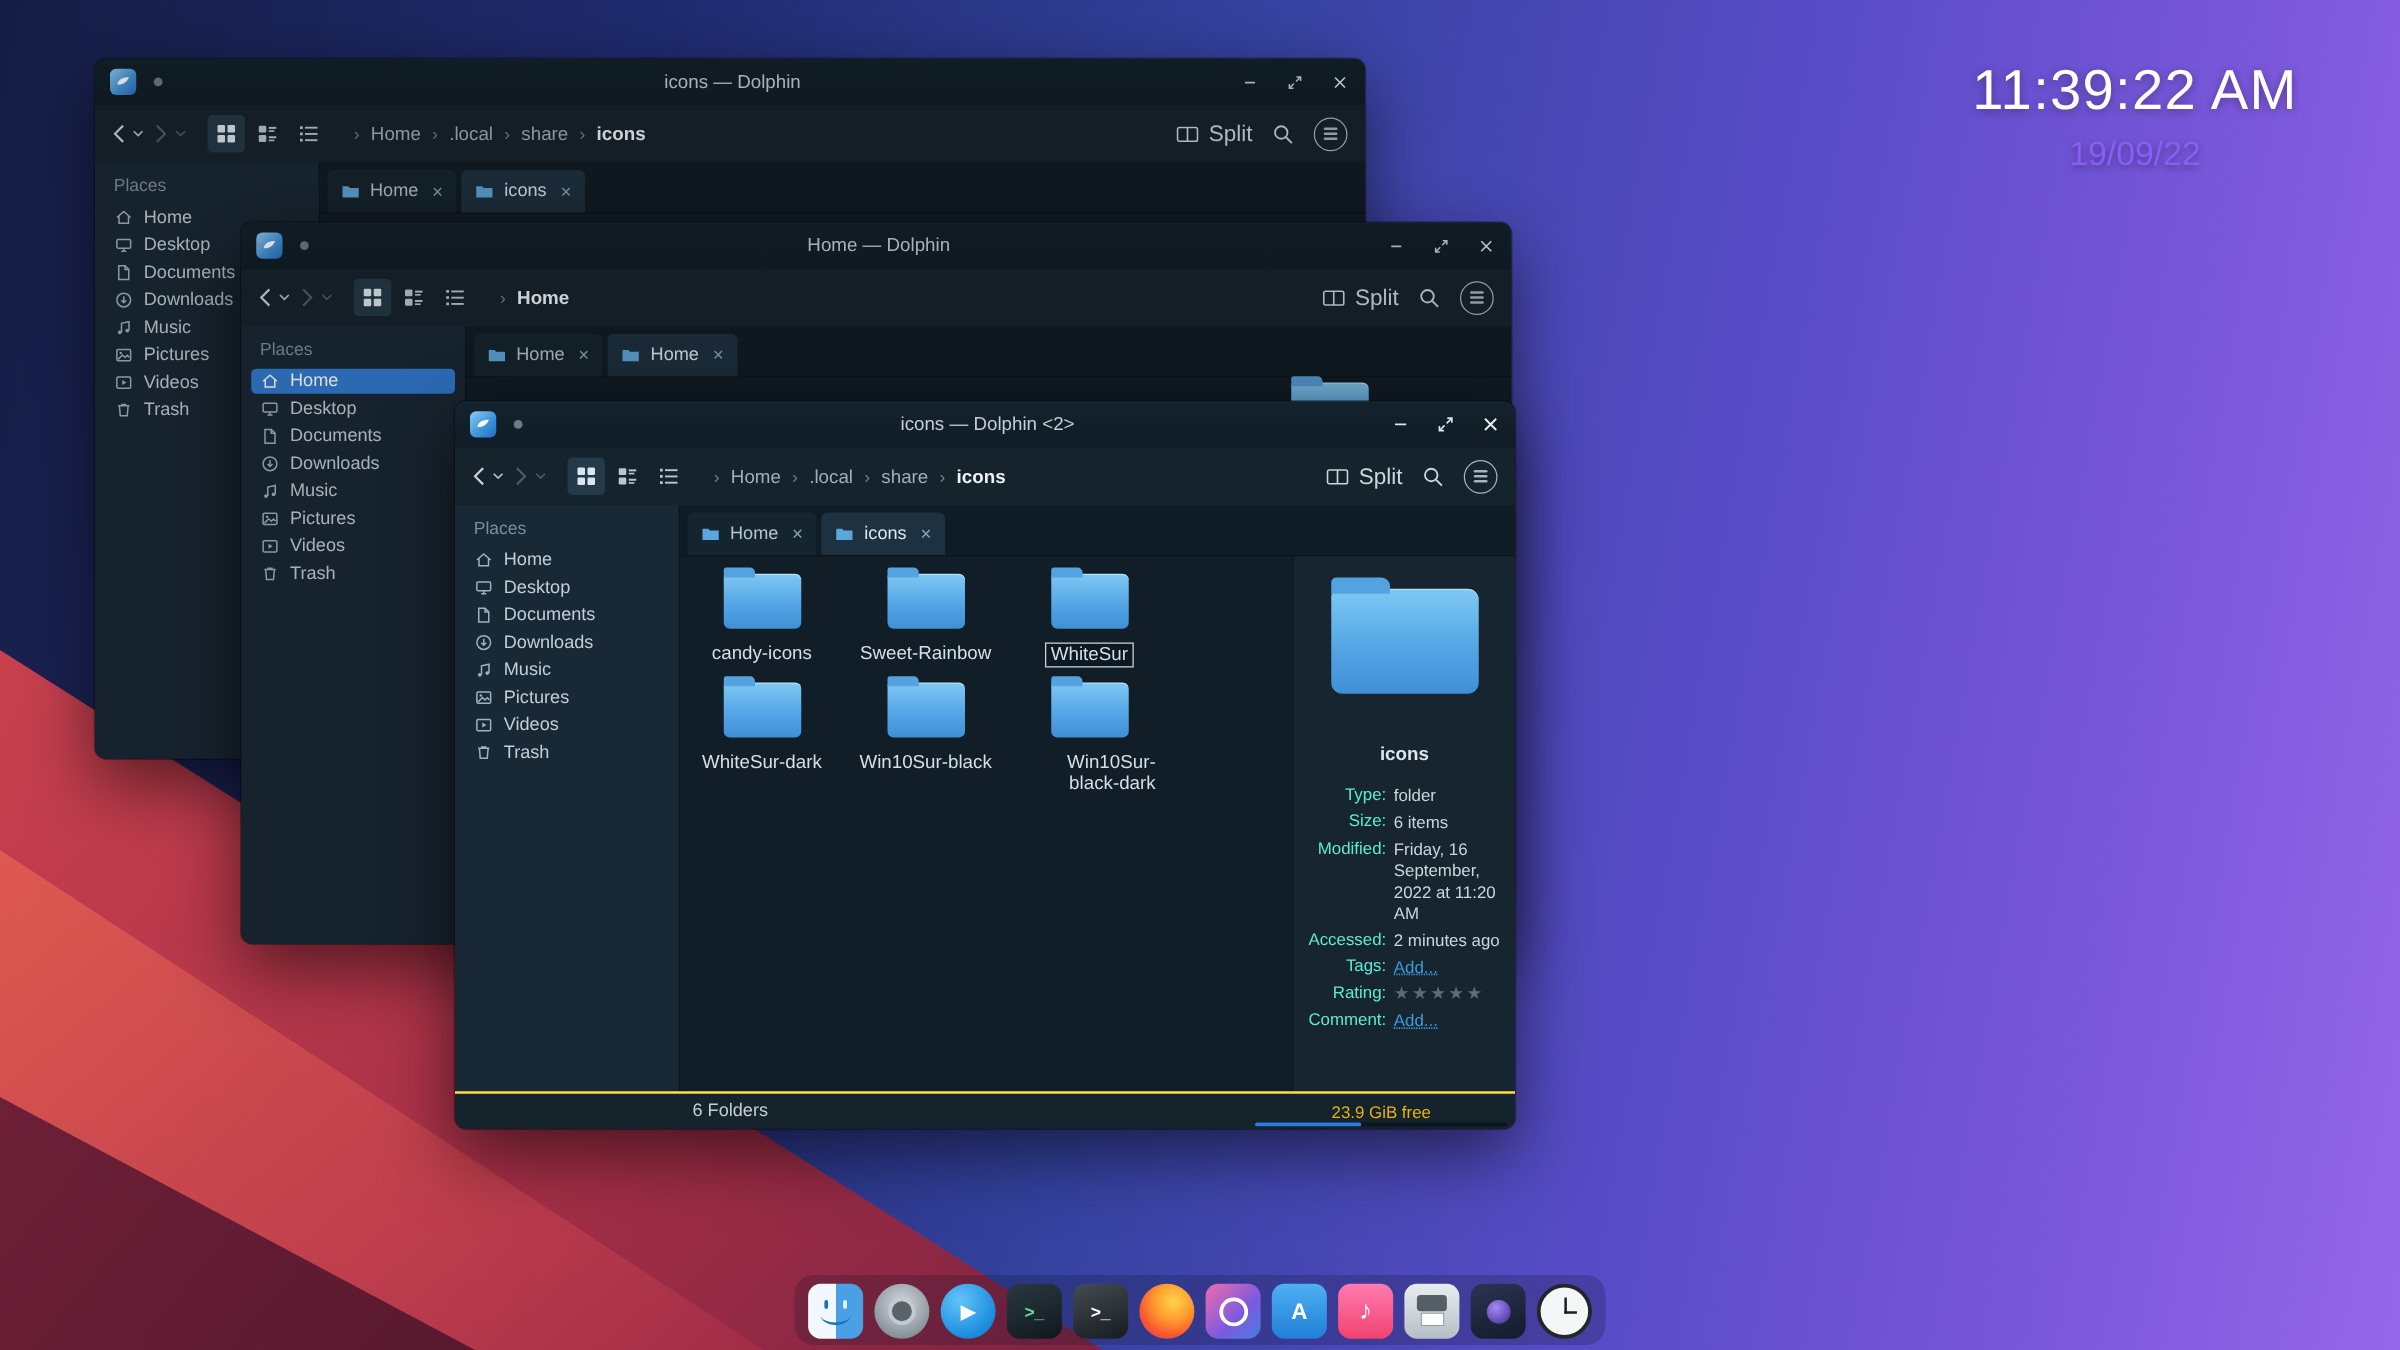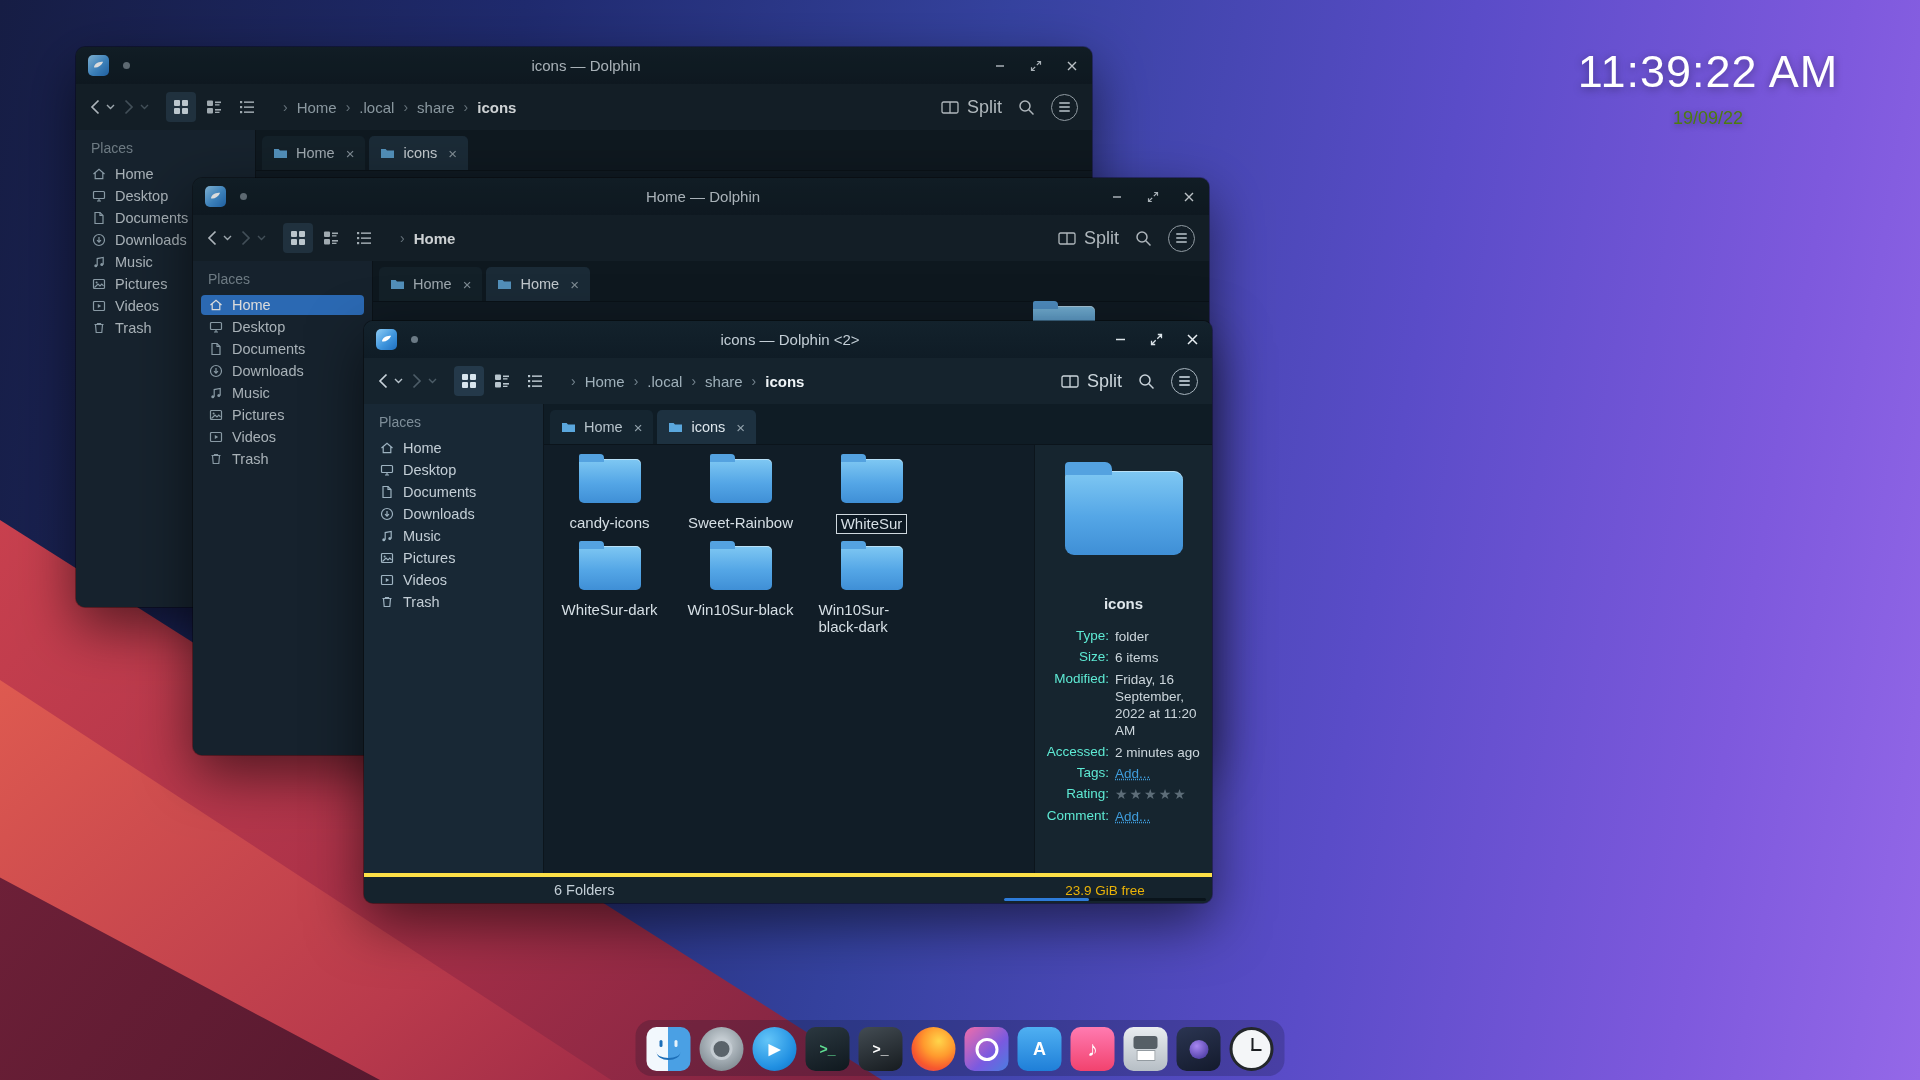--- a/index.html
+++ b/index.html
@@ -18,21 +18,21 @@
   .bg-red-b { left:0; top:680px; width:630px; height:400px;
     clip-path:polygon(0 0, 97% 100%, 0 100%);
     background:linear-gradient(140deg,#de5a50 0%,#b93a4c 70%,#a02c47 100%); }
   .bg-red-c { left:0; top:850px; width:400px; height:230px;
     clip-path:polygon(0 12%, 95% 100%, 0 100%);
     background:linear-gradient(130deg,#6e2038 0%,#57192f 100%); }
 
   
   .clock { position:absolute; top:46px; right:42px; width:340px; text-align:center; z-index:1; }
   .clock-time { font-size:45px; color:#ffffff; letter-spacing:1px; text-shadow:0 2px 8px rgba(0,0,0,.35); }
-  .clock-date { font-size:18px; color:#4d7c0f; margin-top:10px; text-shadow:0 2px 6px rgba(0,0,0,.35); }
+  .clock-date { font-size:27px; color:#8b5cf6; margin-top:10px; text-shadow:0 2px 6px rgba(0,0,0,.35); }
 
   
   .window { position:absolute; border-radius:9px; overflow:hidden;
     background:#15232d; box-shadow:0 20px 55px rgba(0,0,0,.55), 0 0 0 1px rgba(0,0,0,.35);
     display:flex; flex-direction:column; }
   .window.inactive { filter:brightness(.86) saturate(.92); }
 
   .titlebar { height:37px; flex:0 0 auto; background:linear-gradient(#13222c,#0f1c26);
     display:flex; align-items:center; padding:0 12px; position:relative; }
   .tb-title { position:absolute; left:124px; right:120px; text-align:center; font-size:15px; color:#c3ced6; }
@@ -75,42 +75,42 @@
   .tabbar { height:41px; flex:0 0 auto; background:#0f1c25; border-bottom:1px solid #0b141b;
     display:flex; align-items:flex-end; padding:6px 6px 0 6px; gap:4px; }
   .tab { height:34px; display:flex; align-items:center; gap:8px; padding:0 11px;
     font-size:14.5px; color:#b7c3cb; background:#152530; border-radius:5px 5px 0 0; }
   .tab.active { background:#1d3140; color:#dde6ec; }
   .tclose { color:#93a3ad; font-size:15px; margin-left:3px; }
 
   .view { flex:1; background:#111d27; display:flex; min-height:0; position:relative; }
   .gridarea { flex:1; padding-top:14px; display:flex; flex-wrap:wrap; align-content:flex-start; }
   .fcell { width:131px; display:flex; flex-direction:column; align-items:center; margin-bottom:12px; }
-  .flabel { margin-top:11px; font-size:15px; color:#d6dfe5; text-align:left; max-width:106px; line-height:1.18; }
+  .flabel { margin-top:11px; font-size:15px; color:#d6dfe5; text-align:right; max-width:106px; line-height:1.18; }
   .flabel.rename { border:1px solid #cfd8de; background:#0c1822; padding:0 4px; }
 
   .folder { width:62px; height:44px; position:relative; border-radius:3px 5px 5px 5px;
     background:linear-gradient(180deg,#7fc8f3 0%,#54a6e6 55%,#3f8fd6 100%);
     box-shadow:inset 0 1px 0 rgba(255,255,255,.45); }
   .folder::before { content:""; position:absolute; top:-5px; left:0; width:25px; height:8px;
     border-radius:2px 4px 0 0; background:#54a2e0; }
   .folder.big { width:118px; height:84px; border-radius:6px 9px 9px 9px; }
   .folder.big::before { width:47px; height:13px; top:-9px; border-radius:4px 7px 0 0; }
 
   .infopanel { width:178px; flex:0 0 auto; background:#16252f; border-left:1px solid #0c151c;
     padding:26px 10px 10px 10px; display:flex; flex-direction:column; align-items:center; overflow:hidden; }
   .ipname { font-size:15px; font-weight:bold; color:#dee6eb; margin:40px 0 16px 0; }
   .iprops { width:100%; font-size:13.5px; }
   .irow { display:flex; margin-bottom:4px; }
   .ilabel { width:64px; flex:0 0 auto; text-align:right; color:#5eead4; margin-right:6px; }
   .ivalue { flex:1; color:#ccd6dc; line-height:1.28; }
   .ivalue.add { color:#3f9ddc; text-decoration:underline dotted; }
   .ivalue.stars { color:#5d6d78; letter-spacing:2px; font-size:14px; }
 
-  .statusbar { height:30px; flex:0 0 auto; background:#15232d; border-top:4px solid #fde047;
+  .statusbar { height:30px; flex:0 0 auto; background:#15232d; border-top:2px solid #fde047;
     display:flex; align-items:center; position:relative; font-size:14.5px; color:#c3ced6; }
   .status-left { margin-left:190px; }
   .freespace { position:absolute; left:640px; width:202px; bottom:2px; text-align:center; }
   .fs-label { font-size:13.5px; margin-bottom:3px; color:#eab308; }
   .fs-track { height:3px; background:#0a141b; border-radius:2px; position:relative; }
   .fs-fill { position:absolute; left:0; top:0; bottom:0; width:42%; background:#2d7bd9; border-radius:2px; }
 
   .stray-folder { position:absolute; left:660px; top:4px; }
 
   

